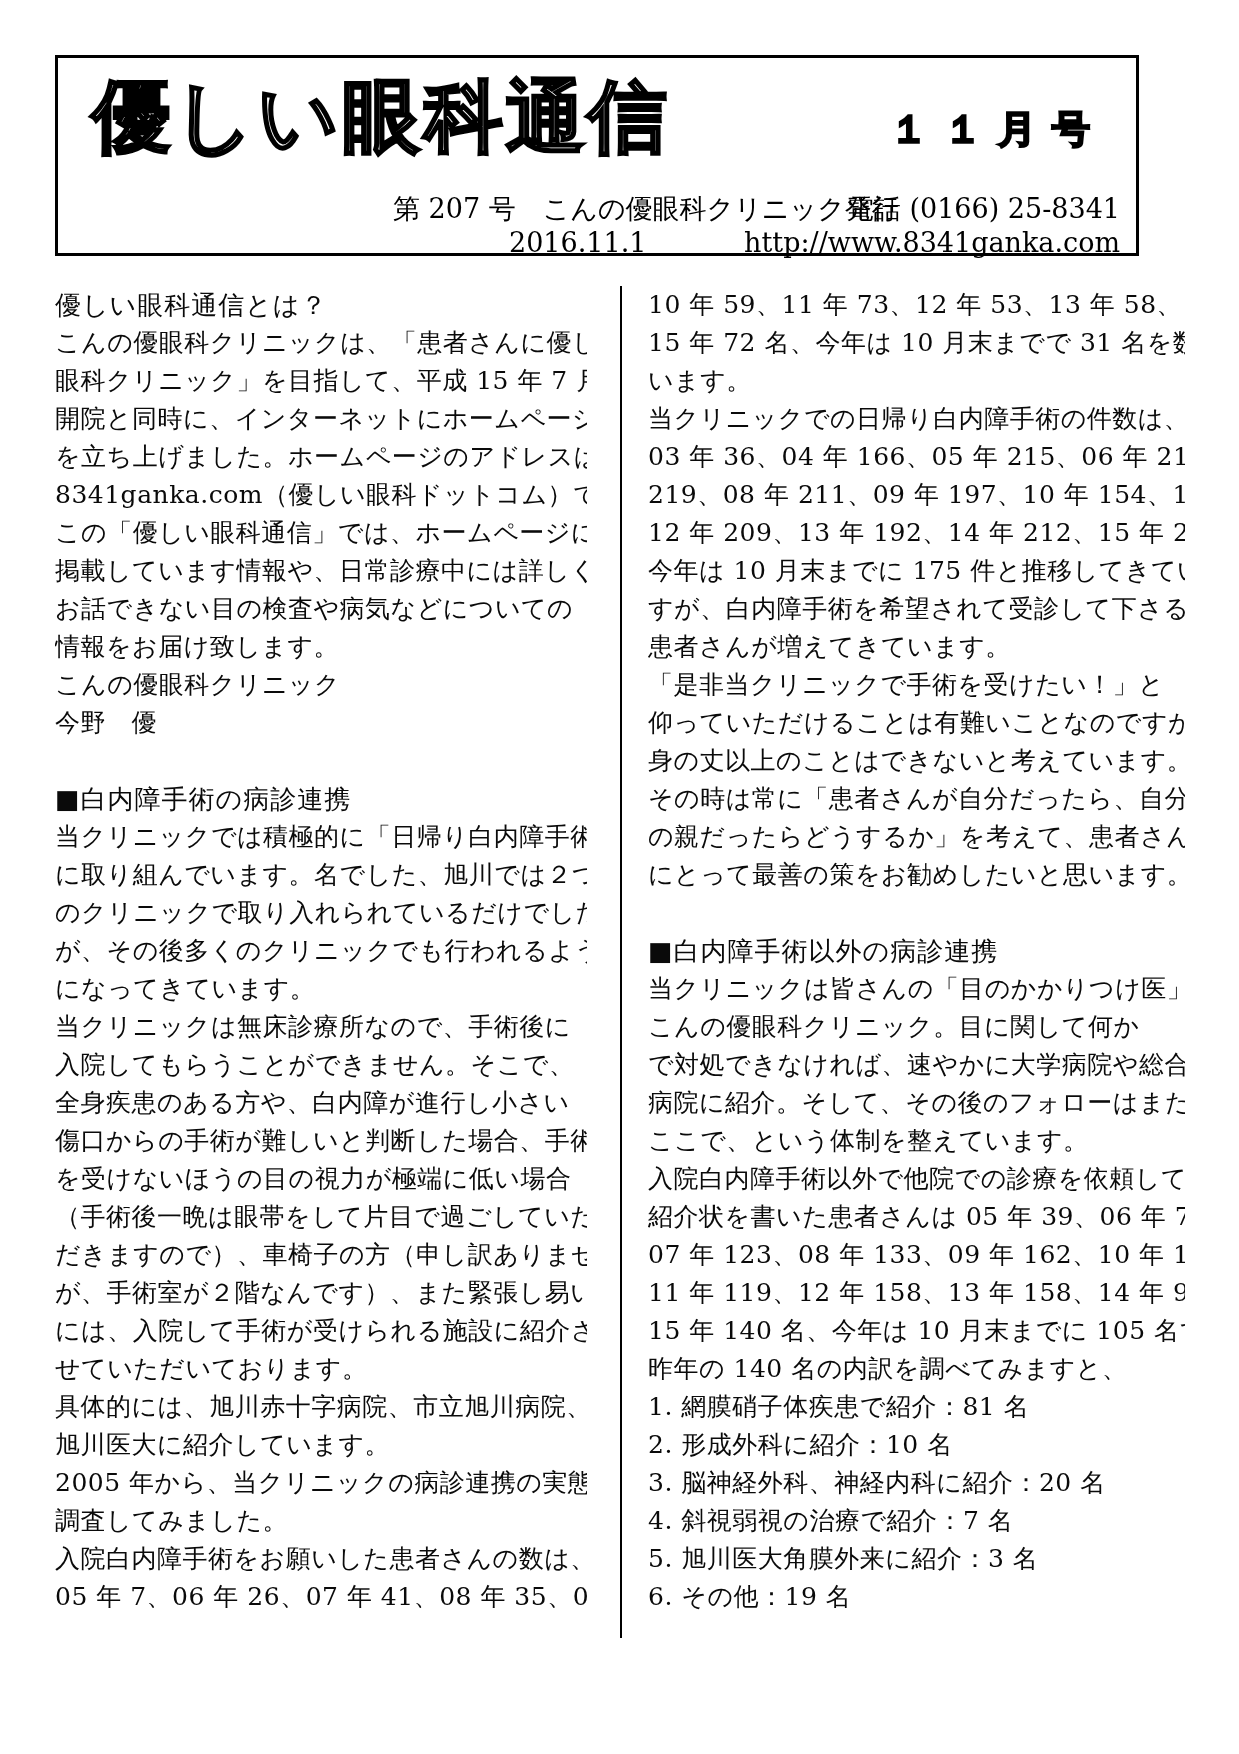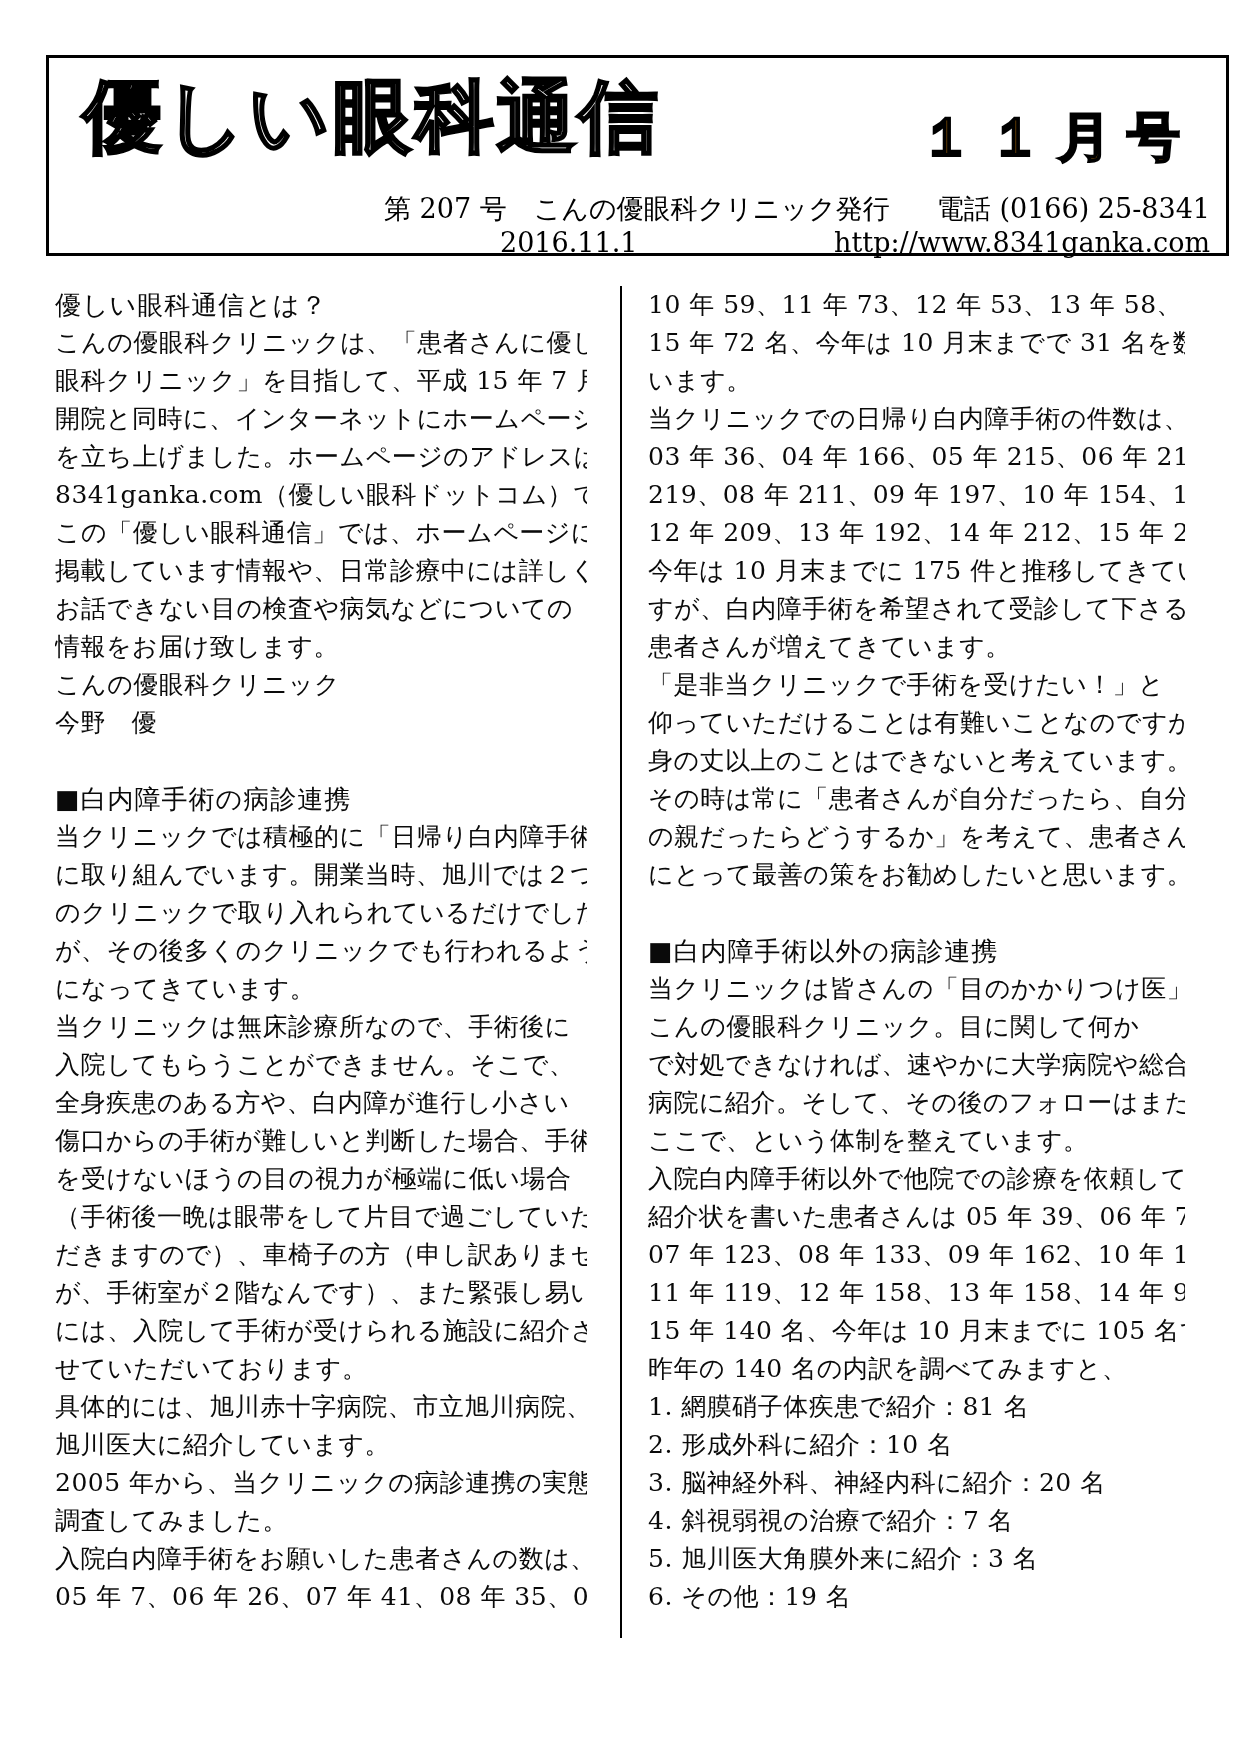--- a/index.html
+++ b/index.html
@@ -6,44 +6,44 @@
   .page{
     position:relative;
     width:1239px;height:1754px;
     background:#ffffff;
     overflow:hidden;
     font-family:"DejaVu Serif","Liberation Serif",serif;
     color:#0a0a0a;
   }
   
   .header-box{
-    position:absolute;left:46px;top:55px;
-    width:1183px;height:201px;
+    position:absolute;left:55px;top:55px;
+    width:1084px;height:201px;
     border:3px solid #000;
     background:#fff;
     box-sizing:border-box;
   }
   .masthead-title{
     position:absolute;left:34px;top:20px;
     font-family:"DejaVu Sans","Liberation Sans",sans-serif;
     font-weight:bold;
     font-size:79px;
     letter-spacing:3px;
     color:#ffffff;
     -webkit-text-stroke:2.6px #000000;
     white-space:nowrap;
     line-height:1;
   }
   .issue-label{
     position:absolute;right:30px;top:52px;
     font-family:"DejaVu Sans","Liberation Sans",sans-serif;
     font-weight:bold;
-    font-size:53px;
+    font-size:38px;
     letter-spacing:16px;
-    color:#a16207;
+    color:#a21caf;
     -webkit-text-stroke:2.2px #000000;
     white-space:nowrap;
     line-height:1;
   }
   .meta{
     position:absolute;
     font-size:27px;
     line-height:30px;
     white-space:nowrap;
     color:#000;
@@ -110,21 +110,21 @@
         <div class="line">8341ganka.com（優しい眼科ドットコム）です。</div>
         <div class="line">この「優しい眼科通信」では、ホームページに</div>
         <div class="line">掲載しています情報や、日常診療中には詳しく</div>
         <div class="line">お話できない目の検査や病気などについての</div>
         <div class="line">情報をお届け致します。</div>
         <div class="line right">こんの優眼科クリニック</div>
         <div class="line right">今野　優</div>
         <div class="line spacer"></div>
         <div class="line heading">■白内障手術の病診連携</div>
         <div class="line">当クリニックでは積極的に「日帰り白内障手術」</div>
-        <div class="line">に取り組んでいます。開業当時、旭川では２つ</div>
+        <div class="line">に取り組んでいます。名でした、旭川では２つ</div>
         <div class="line">のクリニックで取り入れられているだけでした</div>
         <div class="line">が、その後多くのクリニックでも行われるよう</div>
         <div class="line">になってきています。</div>
         <div class="line">当クリニックは無床診療所なので、手術後に</div>
         <div class="line">入院してもらうことができません。そこで、</div>
         <div class="line">全身疾患のある方や、白内障が進行し小さい</div>
         <div class="line">傷口からの手術が難しいと判断した場合、手術</div>
         <div class="line">を受けないほうの目の視力が極端に低い場合</div>
         <div class="line">（手術後一晩は眼帯をして片目で過ごしていた</div>
         <div class="line">だきますので）、車椅子の方（申し訳ありません</div>

